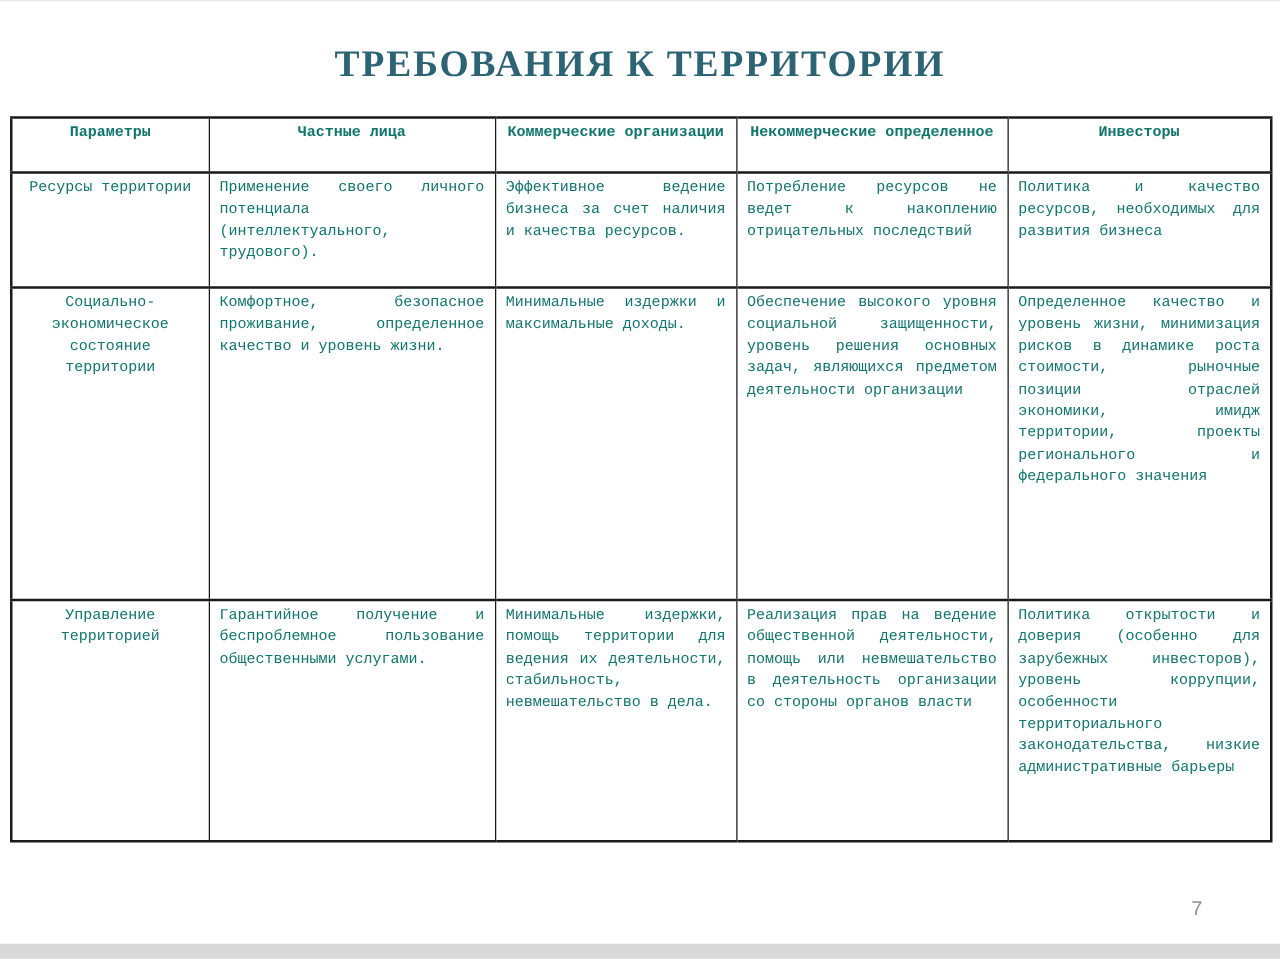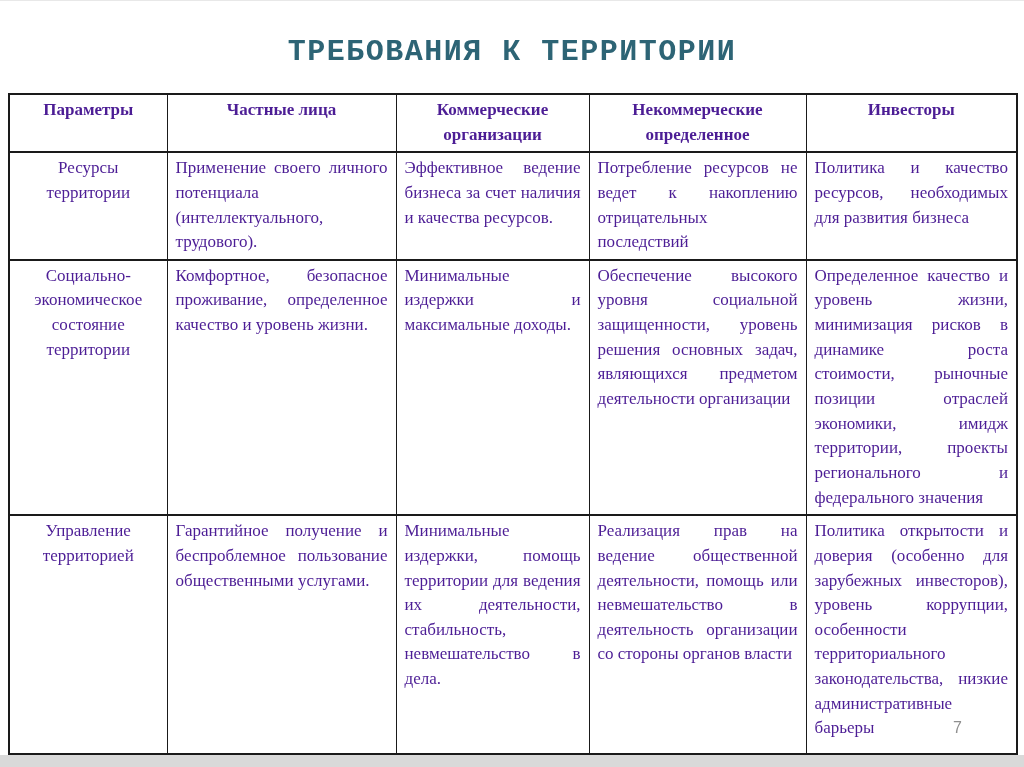--- a/index.html
+++ b/index.html
@@ -29,31 +29,32 @@
   }
   .title {
     margin: 0;
     padding-top: 34px;
     padding-bottom: 24px;
     text-align: center;
     font-size: 30px;
     font-weight: bold;
     letter-spacing: 1.5px;
     color: #2d6475;
-    font-family: Liberation Mono, monospace;
+    font-family: Liberation Serif, serif;
   }
   table.req-table {
     border-collapse: collapse;
     table-layout: fixed;
     margin-left: 8px;
     width: 1008px;
     border: 2px solid #1a1a1a;
-    font-size: 17px;
+    font-size: 12px;
     line-height: 1.45;
-    color: #4c1d95;
+    color: #0f766e;
+    font-family: Liberation Mono, monospace;
   }
   table.req-table th,
   table.req-table td {
     border-left: 1px solid #1a1a1a;
     border-right: 1px solid #1a1a1a;
     border-top: 2px solid #1a1a1a;
     border-bottom: 2px solid #1a1a1a;
     vertical-align: top;
     padding: 3px 8px 4px 8px;
     box-sizing: border-box;
@@ -65,22 +66,22 @@
     height: 44px;
   }
   td.cell {
     text-align: justify;
     margin-top: 20px;
   }
   td.param-cell {
     text-align: center;
   }
   tr.row-resources td { height: 92px; }
-  tr.row-socio td { height: 216px; }
-  tr.row-management td { height: 239px; }
+  tr.row-socio td { height: 250px; }
+  tr.row-management td { height: 193px; }
   .page-number {
     position: absolute;
     right: 62px;
     bottom: 18px;
     font-family: "Liberation Sans", sans-serif;
     font-size: 16px;
     color: #8f8f8f;
   }
 </style>
 </head>

